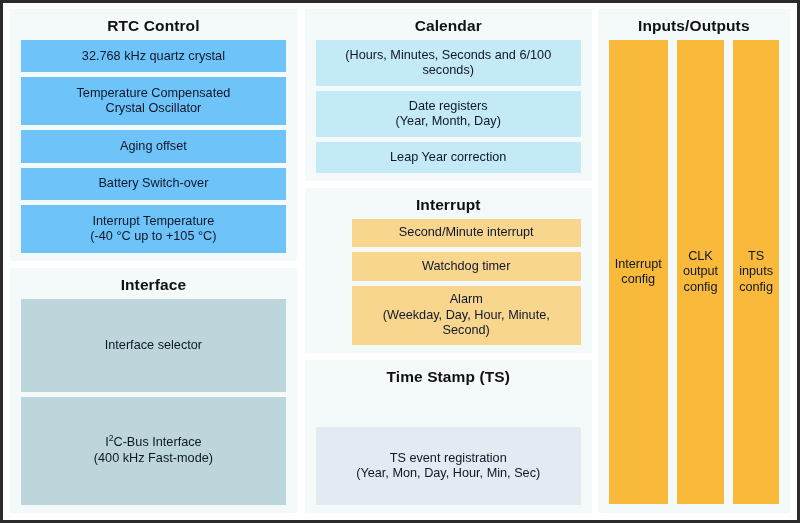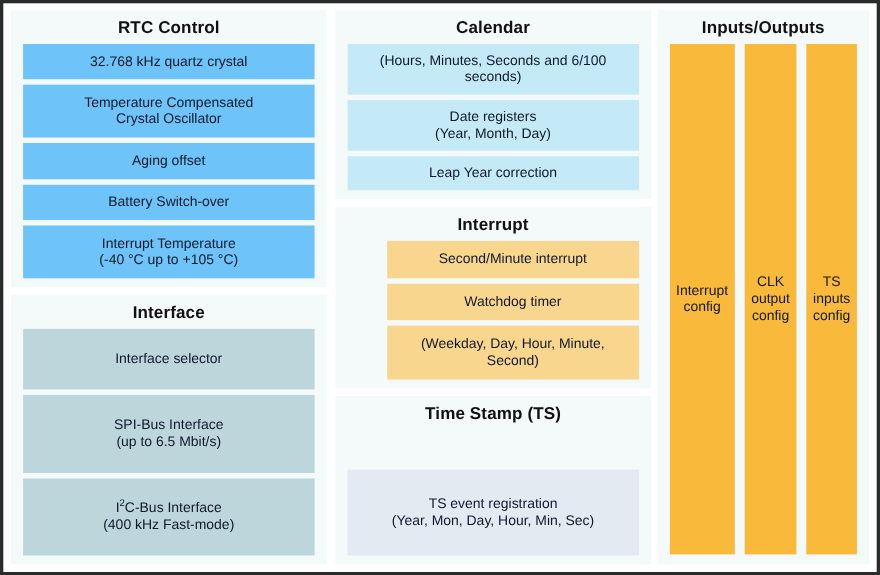--- a/index.html
+++ b/index.html
@@ -160,26 +160,20 @@
       <div class="panel panel-interface">
         <div class="panel-title">Interface</div>
         <div class="rows">
           <div class="block c-interface">
             <span>
                 <span class="l2">Interface selector</span>
               </span>
           </div>
           <div class="block c-interface">
             <span>
-              <span class="l2">SPI-Bus Interface</span>
-              <span class="l2">(up to 6.5 Mbit/s)</span>
-            </span>
-          </div>
-          <div class="block c-interface">
-            <span>
               <span class="l2">I<sup>2</sup>C-Bus Interface</span>
               <span class="l2">(400 kHz Fast-mode)</span>
             </span>
           </div>
         </div>
       </div>
 
     </div>
 
     <div class="col">
@@ -214,20 +208,21 @@
                 <span class="l2">Second/Minute interrupt</span>
               </span>
           </div>
           <div class="block c-interrupt">
             <span>
                 <span class="l2">Watchdog timer</span>
               </span>
           </div>
           <div class="block c-interrupt">
             <span>
+              <span class="l2">Alarm</span>
               <span class="l2">(Weekday, Day, Hour, Minute, Second)</span>
             </span>
           </div>
         </div>
       </div>
 
       <div class="panel panel-timestamp">
         <div class="panel-title">Time Stamp (TS)</div>
         <div class="rows">
           <div class="block c-ts">

